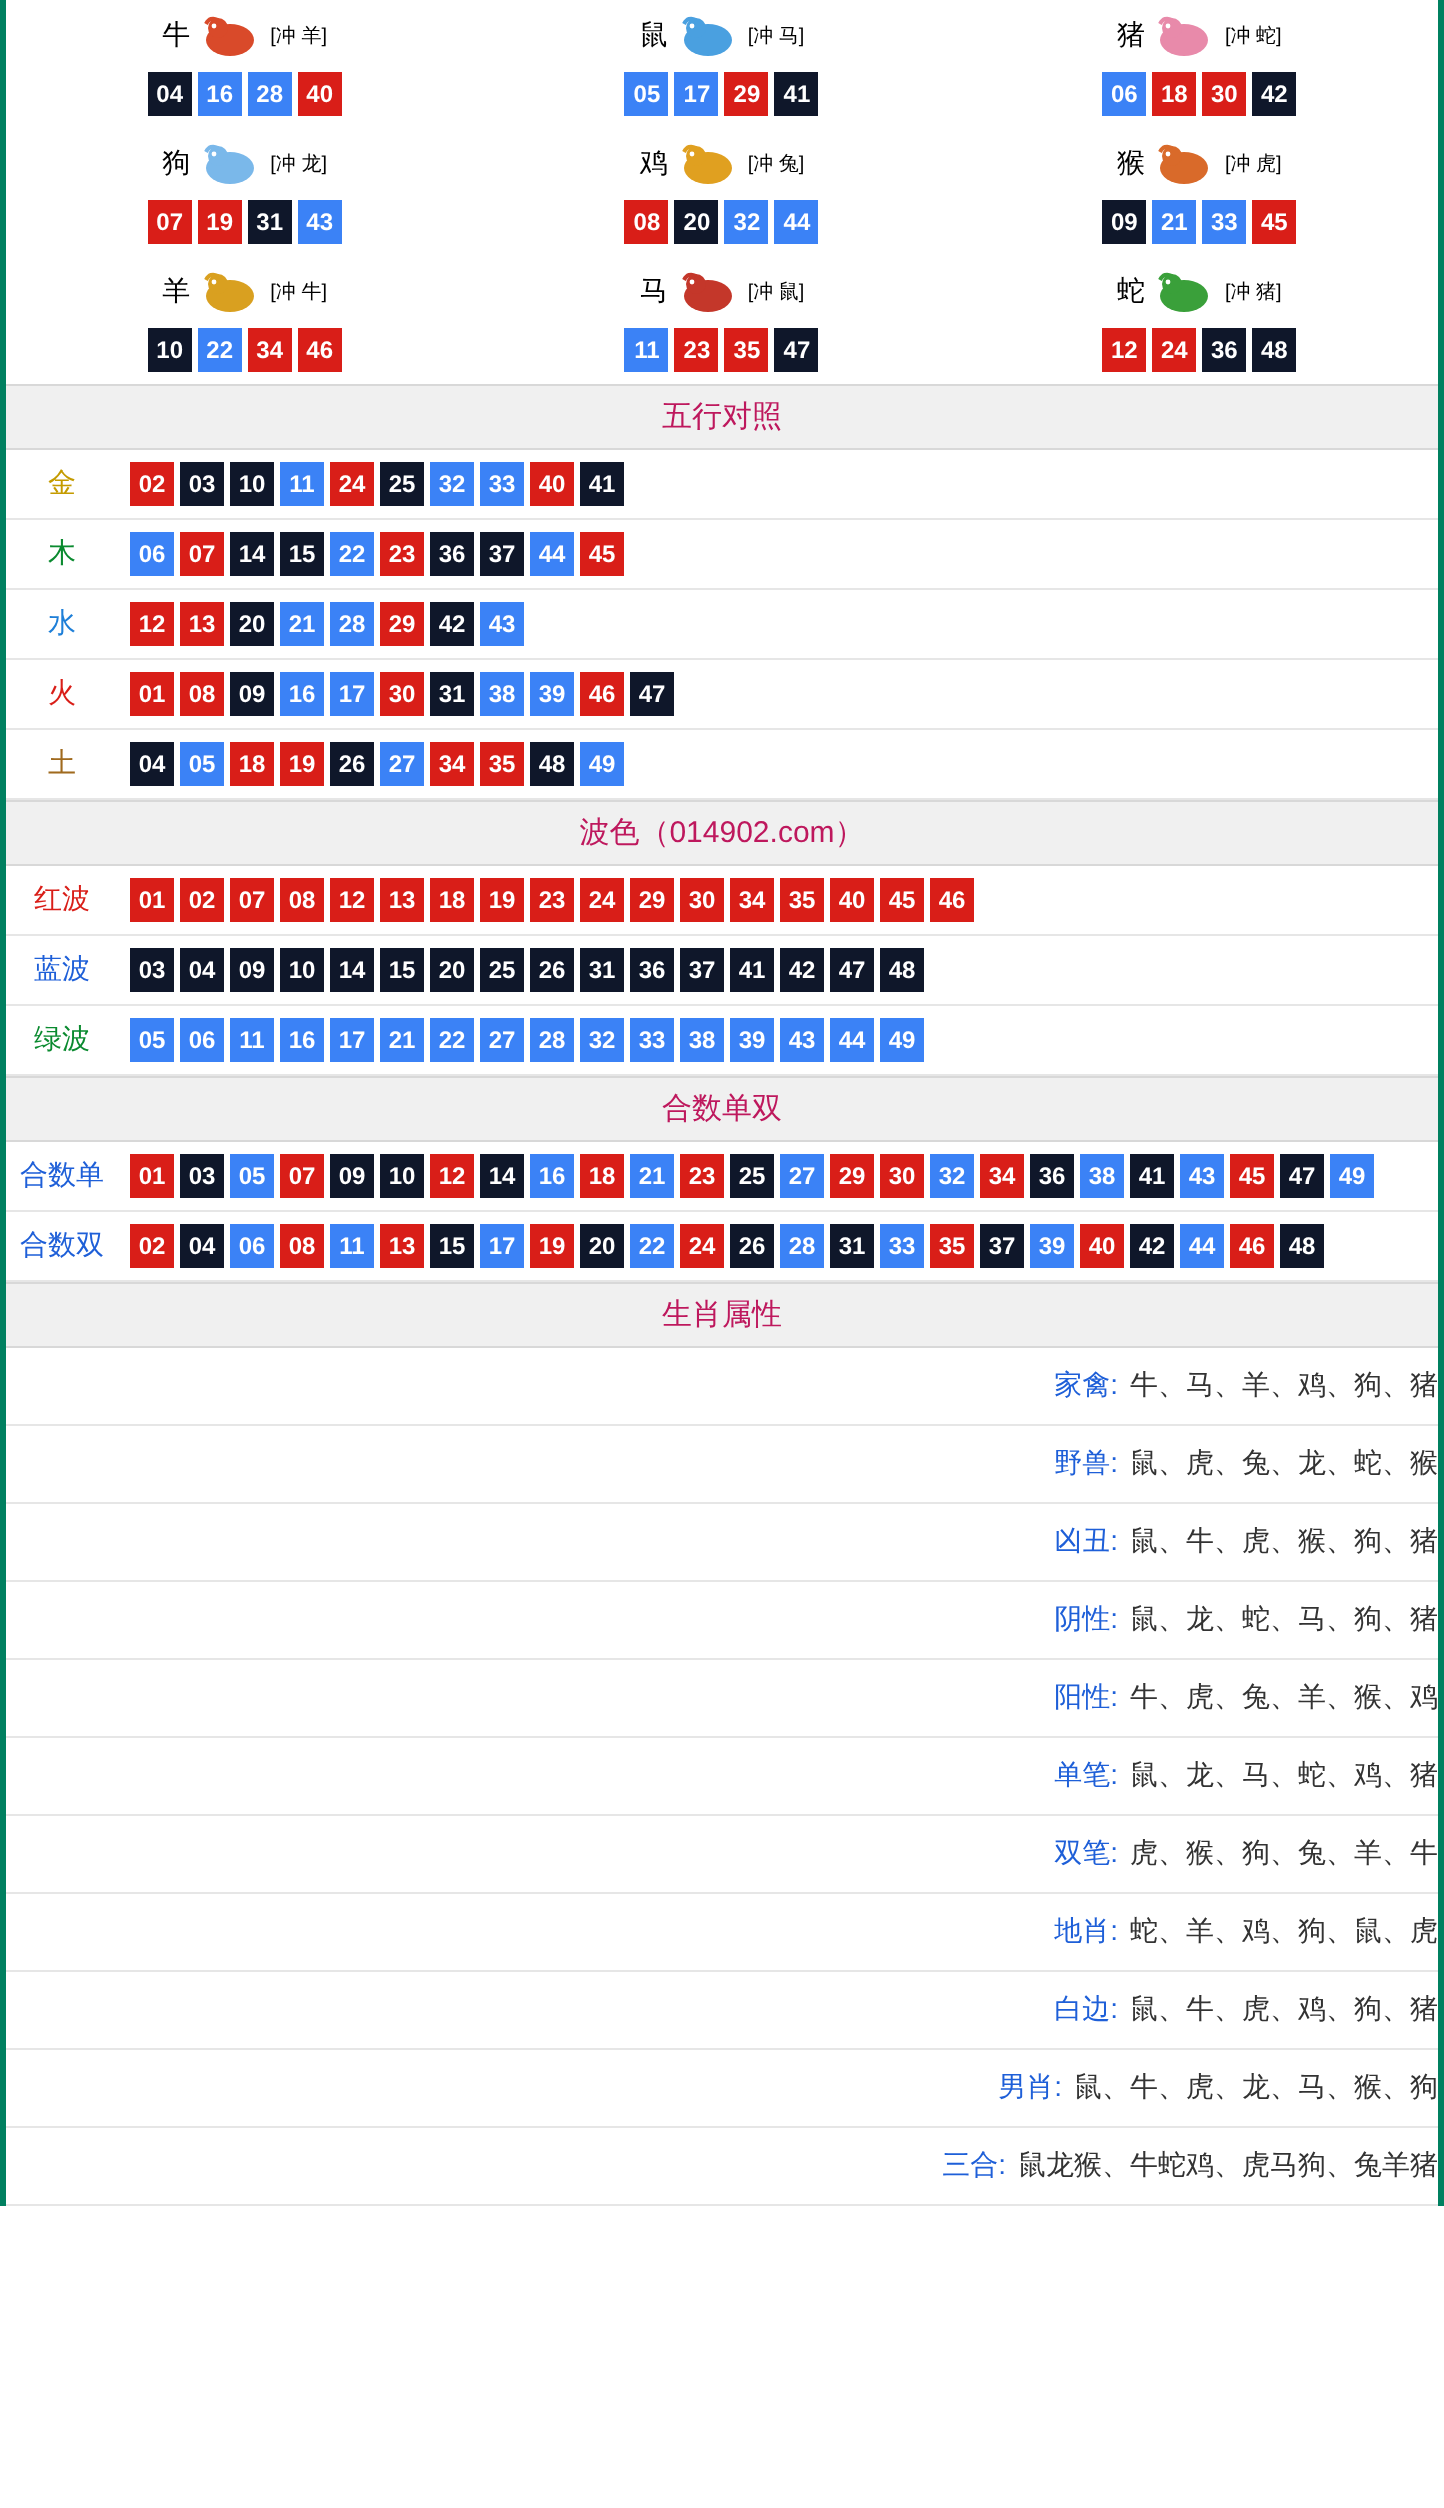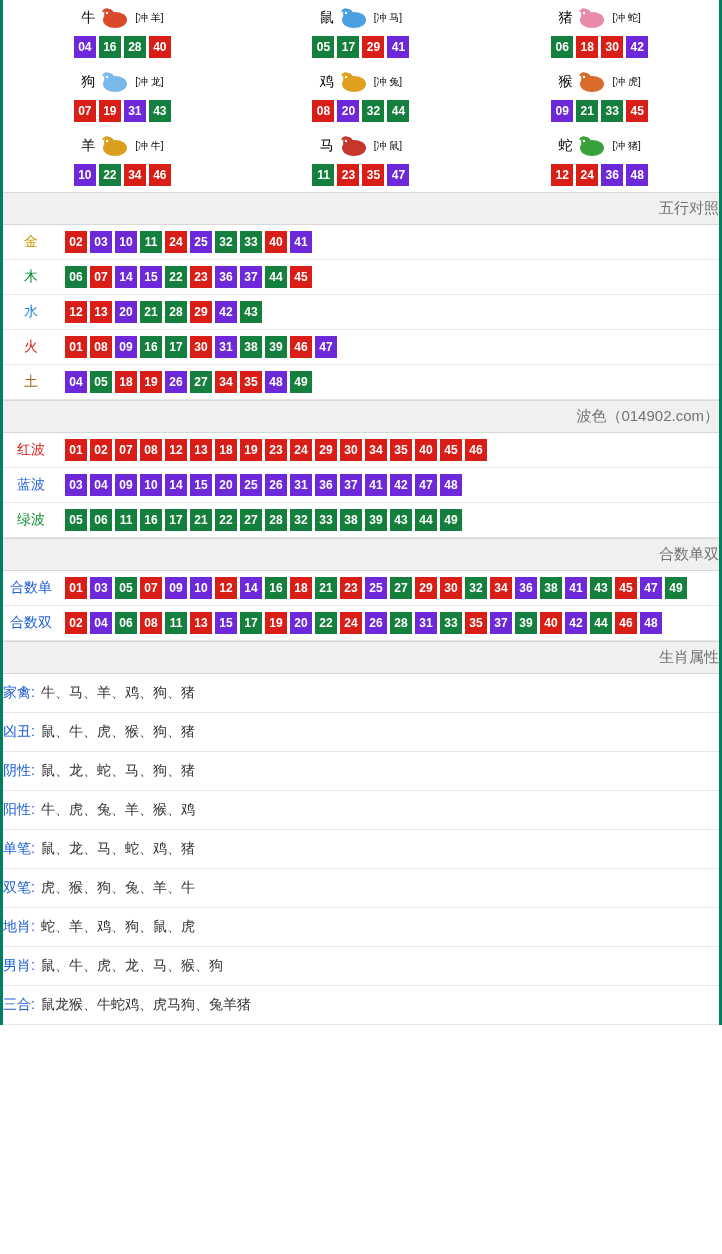--- a/index.html
+++ b/index.html
@@ -7,35 +7,35 @@
 .wrap{border-left:3px solid #008060;border-right:3px solid #008060}
 .zodiac-grid{display:flex;flex-wrap:wrap}
 .zodiac-cell{width:33.333%;text-align:center;padding:6px 0}
 .zodiac-top{margin-bottom:6px;display:flex;align-items:center;justify-content:center;gap:2px}
 .zodiac-name{font-size:14px;color:#000}
 .zodiac-conflict{font-size:10px;color:#000}
 .zicon{width:36px;height:24px;display:inline-block;vertical-align:middle}
 .nums{display:flex;justify-content:center;gap:3px;flex-wrap:wrap}
 .ball{display:inline-flex;width:22px;height:22px;color:#fff;font-size:12px;font-weight:600;align-items:center;justify-content:center}
 .red{background:#d91e18}
-.blue{background:#6d28d9}
-.green{background:#15803d}
-.section-header{background:#f0f0f0;border-top:1px solid #d8d8d8;border-bottom:1px solid #d8d8d8;text-align:right;padding:6px 0;font-size:15px;color:#737373}
+.blue{background:#0f172a}
+.green{background:#3b82f6}
+.section-header{background:#f0f0f0;border-top:1px solid #d8d8d8;border-bottom:1px solid #d8d8d8;text-align:center;padding:6px 0;font-size:15px;color:#be185d}
 .row{display:flex;align-items:center;border-bottom:1px solid #e6e6e6;padding:6px 0}
 .row-label{width:56px;text-align:center;font-size:14px}
 .row-nums{flex:1;display:flex;gap:3px;flex-wrap:wrap;padding-left:6px}
 .gold{color:#c49b00}
 .wood{color:#0a8a2f}
 .water{color:#1e7fd8}
 .fire{color:#d91e18}
 .earth{color:#a06a1e}
 .redtxt{color:#d91e18}
 .bluetxt{color:#1e5fd8}
 .greentxt{color:#0a8a2f}
-.attr-row{display:flex;justify-content:flex-start;border-bottom:1px solid #e6e6e6;padding:10px 0;gap:6px}
+.attr-row{display:flex;justify-content:flex-end;border-bottom:1px solid #e6e6e6;padding:10px 0;gap:6px}
 .attr-label{color:#1e5fd8}
 .attr-label.redtxt{color:#d91e18}
 .attr-val{color:#333}
 </style>
 </head>
 <body>
 
 <div class="wrap">
   <div class="zodiac-grid" id="zodiac-grid">
       <div class="zodiac-cell">
@@ -411,20 +411,24 @@
        </div>
     </div>
 
   <div class="section-header">生肖属性</div>
   <div id="attr-rows">
       <div class="attr-row">
        <span class="attr-label bluetxt">家禽:</span>
        <span class="attr-val">牛、马、羊、鸡、狗、猪</span>
      </div>
       <div class="attr-row">
+       <span class="attr-label bluetxt">野兽:</span>
+       <span class="attr-val">鼠、虎、兔、龙、蛇、猴</span>
+     </div>
+      <div class="attr-row">
        <span class="attr-label bluetxt">凶丑:</span>
        <span class="attr-val">鼠、牛、虎、猴、狗、猪</span>
      </div>
       <div class="attr-row">
        <span class="attr-label bluetxt">阴性:</span>
        <span class="attr-val">鼠、龙、蛇、马、狗、猪</span>
      </div>
       <div class="attr-row">
        <span class="attr-label bluetxt">阳性:</span>
        <span class="attr-val">牛、虎、兔、羊、猴、鸡</span>
@@ -435,20 +439,24 @@
      </div>
       <div class="attr-row">
        <span class="attr-label bluetxt">双笔:</span>
        <span class="attr-val">虎、猴、狗、兔、羊、牛</span>
      </div>
       <div class="attr-row">
        <span class="attr-label bluetxt">地肖:</span>
        <span class="attr-val">蛇、羊、鸡、狗、鼠、虎</span>
      </div>
       <div class="attr-row">
+       <span class="attr-label bluetxt">白边:</span>
+       <span class="attr-val">鼠、牛、虎、鸡、狗、猪</span>
+     </div>
+      <div class="attr-row">
        <span class="attr-label bluetxt">男肖:</span>
        <span class="attr-val">鼠、牛、虎、龙、马、猴、狗</span>
      </div>
       <div class="attr-row">
        <span class="attr-label bluetxt">三合:</span>
        <span class="attr-val">鼠龙猴、牛蛇鸡、虎马狗、兔羊猪</span>
      </div>
     </div>
 </div>
 

